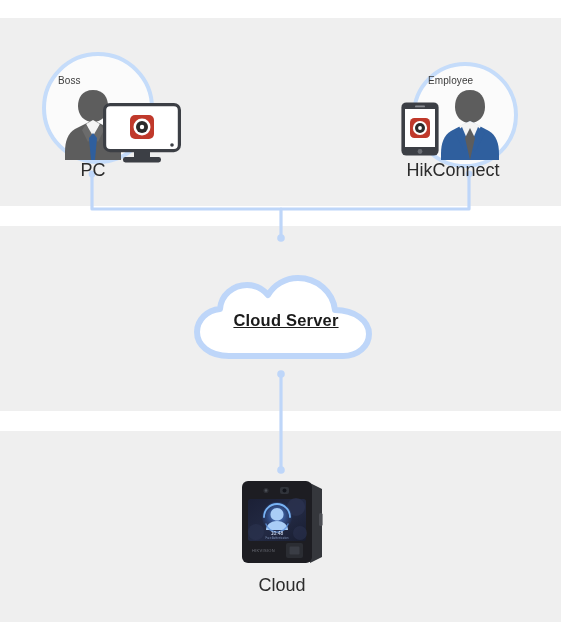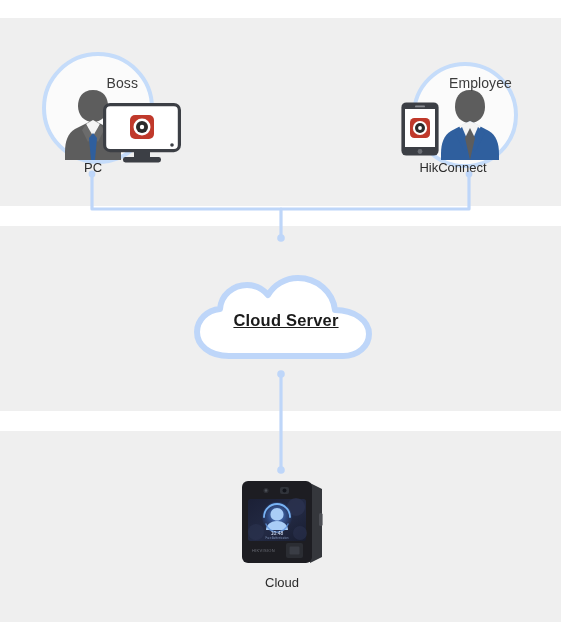--- a/index.html
+++ b/index.html
@@ -46,34 +46,34 @@
     background: #fbfbfb;
     border: 4px solid #c5dcfa;
     box-sizing: border-box;
   }
   #circle-boss     { left: 42px;  top: 52px; width: 112px; height: 112px; }
   #circle-employee { left: 412px; top: 62px; width: 106px; height: 106px; }
 
   
   .role-label {
     position: absolute;
-    font-size: 14px;
+    font-size: 10px;
     color: #3c3c3c;
     font-weight: 400;
-    text-align: right;
+    text-align: left;
     white-space: nowrap;
     letter-spacing: .1px;
   }
   #label-boss     { left: 58px;  top: 75px;  width: 80px; }
   #label-employee { left: 428px; top: 75px;  width: 84px; }
 
   
   .node-label {
     position: absolute;
-    font-size: 13px;
+    font-size: 18px;
     color: #2b2b2b;
     text-align: center;
     white-space: nowrap;
   }
   #label-pc         { left: 48px;  top: 160px; width: 90px; }
   #label-hikconnect { left: 394px; top: 160px; width: 118px; }
   #label-minmoe     { left: 230px; top: 575px; width: 104px; }
 
   
   .person { position: absolute; }

